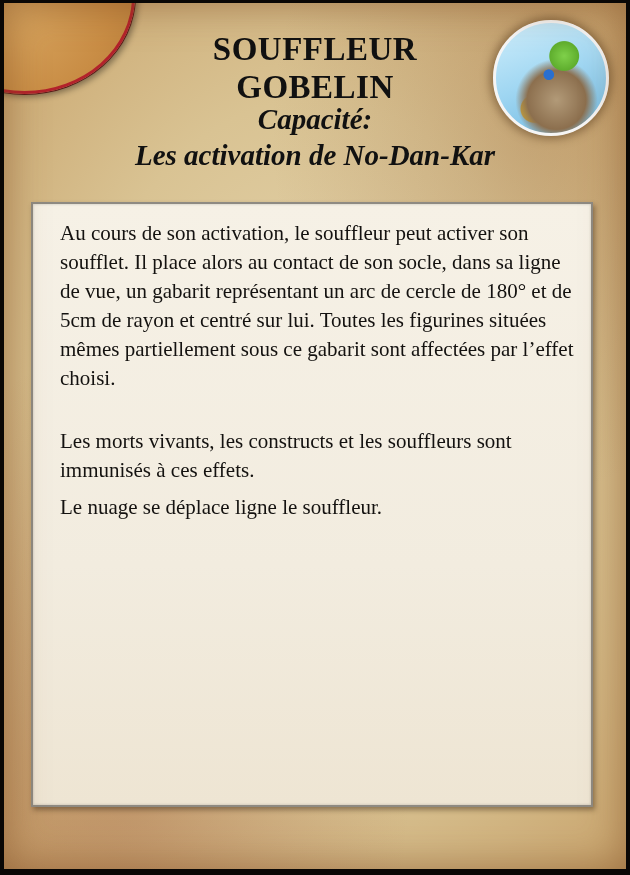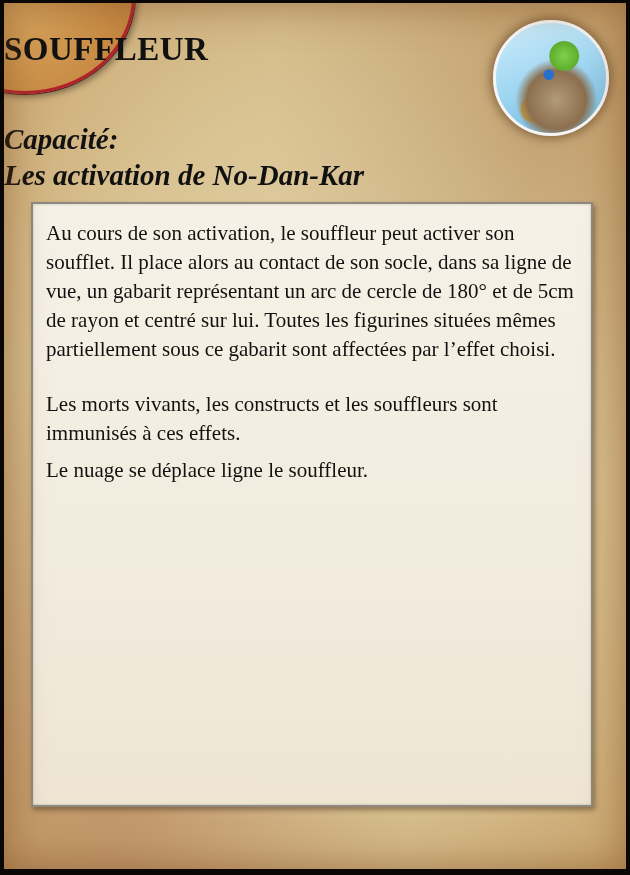--- a/index.html
+++ b/index.html
@@ -28,51 +28,52 @@
       position:absolute; left:489px; top:17px; width:110px; height:110px; border-radius:50%;
       background:
         radial-gradient(circle at 62% 30%, #7fd04a 0%, #5fae2e 14%, rgba(0,0,0,0) 15%),
         radial-gradient(circle at 48% 47%, #2a6fd0 0%, #2a6fd0 6%, rgba(0,0,0,0) 7%),
         radial-gradient(circle at 55% 70%, #b29a78 0%, #8c6f4e 30%, rgba(0,0,0,0) 42%),
         radial-gradient(circle at 35% 78%, #e0c74a 0%, #c9a43a 12%, rgba(0,0,0,0) 13%),
         linear-gradient(160deg, #cfeefb 0%, #9fd6f2 50%, #6fb7df 100%);
       border:3px solid #f5f5f5;
       box-shadow: 0 0 10px 3px rgba(90,60,30,0.55);
     }
-    .title-block { position:absolute; left:0; width:622px; color:#111; }
+    .title-block { position:absolute; left:0; width:622px; text-align:center; color:#111; }
     .title {
       top:27px; font-family:"Liberation Serif", serif; font-weight:bold;
       font-size:33px; line-height:38px; letter-spacing:0.5px;
     }
     .subtitle {
-      top:118px; font-family:"Liberation Serif", serif; font-weight:bold; font-style:italic;
+      top:98px; font-family:"Liberation Serif", serif; font-weight:bold; font-style:italic;
       font-size:29px; line-height:36px;
     }
     .textbox {
       position:absolute; left:27px; top:199px; width:562px; height:605px;
       background: linear-gradient(180deg, #f6f1e6 0%, #f2ecdf 60%, #eee5d3 100%);
       border:2px solid #8e8a82;
       box-shadow: inset 0 0 3px rgba(0,0,0,0.2), 2px 3px 5px rgba(60,40,20,0.45);
       box-sizing:border-box;
-      padding:15px 10px 0 13px;
+      padding:15px 10px 0 27px;
       font-family:"Liberation Serif", serif; font-size:21px; line-height:29px; color:#141210;
     }
     .textbox p { margin:0 0 8px 0; }
-    .textbox p.gap { margin-top:26px; }
+    .textbox p.gap { margin-top:34px; }
     .textbox b { font-weight:bold; }
   </style>
 </head>
 <body>
 
 <div class="card">
   <div class="corner-disc"></div>
   <div class="portrait"></div>
 
   <div class="title-block title">
     <div>SOUFFLEUR</div>
+    <div>GOBELIN</div>
   </div>
 
   <div class="title-block subtitle">
     <div>Capacité:</div>
     <div>Les activation de No-Dan-Kar</div>
   </div>
 
   <div class="textbox">
     <p>Au cours de son activation, le souffleur peut activer son soufflet. Il place alors au contact de son socle, dans sa ligne de vue, un gabarit représentant un arc de cercle de 180° et de 5cm de rayon et centré sur lui. Toutes les figurines situées mêmes partiellement sous ce gabarit sont affectées par l’effet choisi.</p>
     <p class="gap">Les morts vivants, les constructs et les souffleurs sont immunisés à ces effets.</p>

